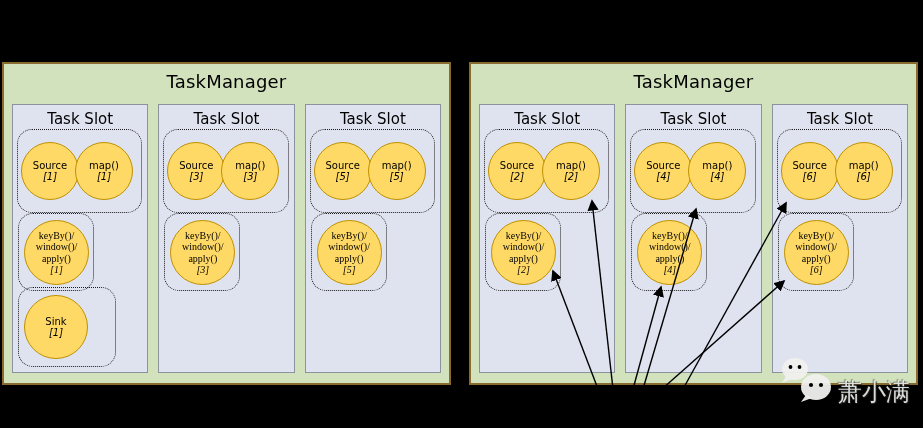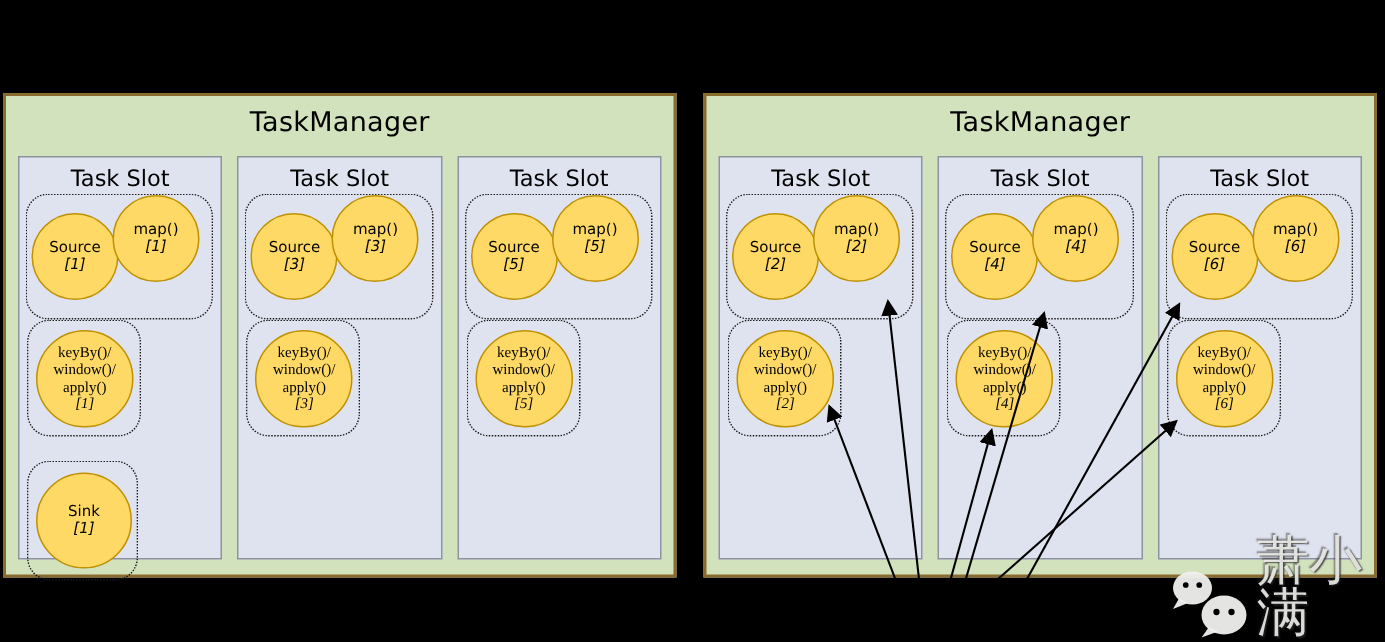--- a/index.html
+++ b/index.html
@@ -56,55 +56,55 @@
     text-align:center;
     font-size:15px;
   }
   .opbox{
     position:absolute;
     border:1.5px dotted #1a1a1a;
     border-radius:15px;
   }
   .opbox.srcmap{top:24px;left:4px;right:5px;height:82px;}
   .opbox.keyby {top:108px;left:5px;width:74px;height:76px;}
-  .opbox.sink  {top:202px;left:5px;width:72px;height:78px;}
+  .opbox.sink  {top:182px;left:5px;width:72px;height:78px;padding-left:24px;}
   .circle{
     position:absolute;
     background:var(--operator-fill);
     border:1px solid var(--operator-border);
     border-radius:50%;
     display:flex;
     flex-direction:column;
     justify-content:center;
     text-align:center;
   }
   .circle span{
     display:block;
     font-size:10px;
     line-height:11.5px;
     white-space:nowrap;
   }
   .op-index{font-style:italic;}
   .c-src{left:3px;top:12px;width:56px;height:56px;}
-  .c-map{left:57px;top:0;width:56px;height:56px;}
+  .c-map{left:57px;top:12px;width:56px;height:56px;}
   .c-kb {left:5px;top:6px;width:63px;height:63px;font-family:Liberation Serif, serif;}
   .c-sink{left:5px;top:7px;width:62px;height:62px;}
   .arrows{
     position:absolute;left:0;top:0;
     pointer-events:none;
   }
   .watermark{
     position:absolute;
     left:779px;top:357px;
     display:flex;
     align-items:flex-end;
     gap:3px;
   }
   .watermark-text{
-    font-size:35px;
+    font-size:24px;
     color:rgba(235,235,232,0.92);
     text-shadow:1px 1px 1px rgba(40,40,40,0.8), -1px -1px 1px rgba(40,40,40,0.5);
     line-height:1;
     margin-bottom:3px;
   }
 </style>
 </head>
 <body>
 
 <div class="canvas">

